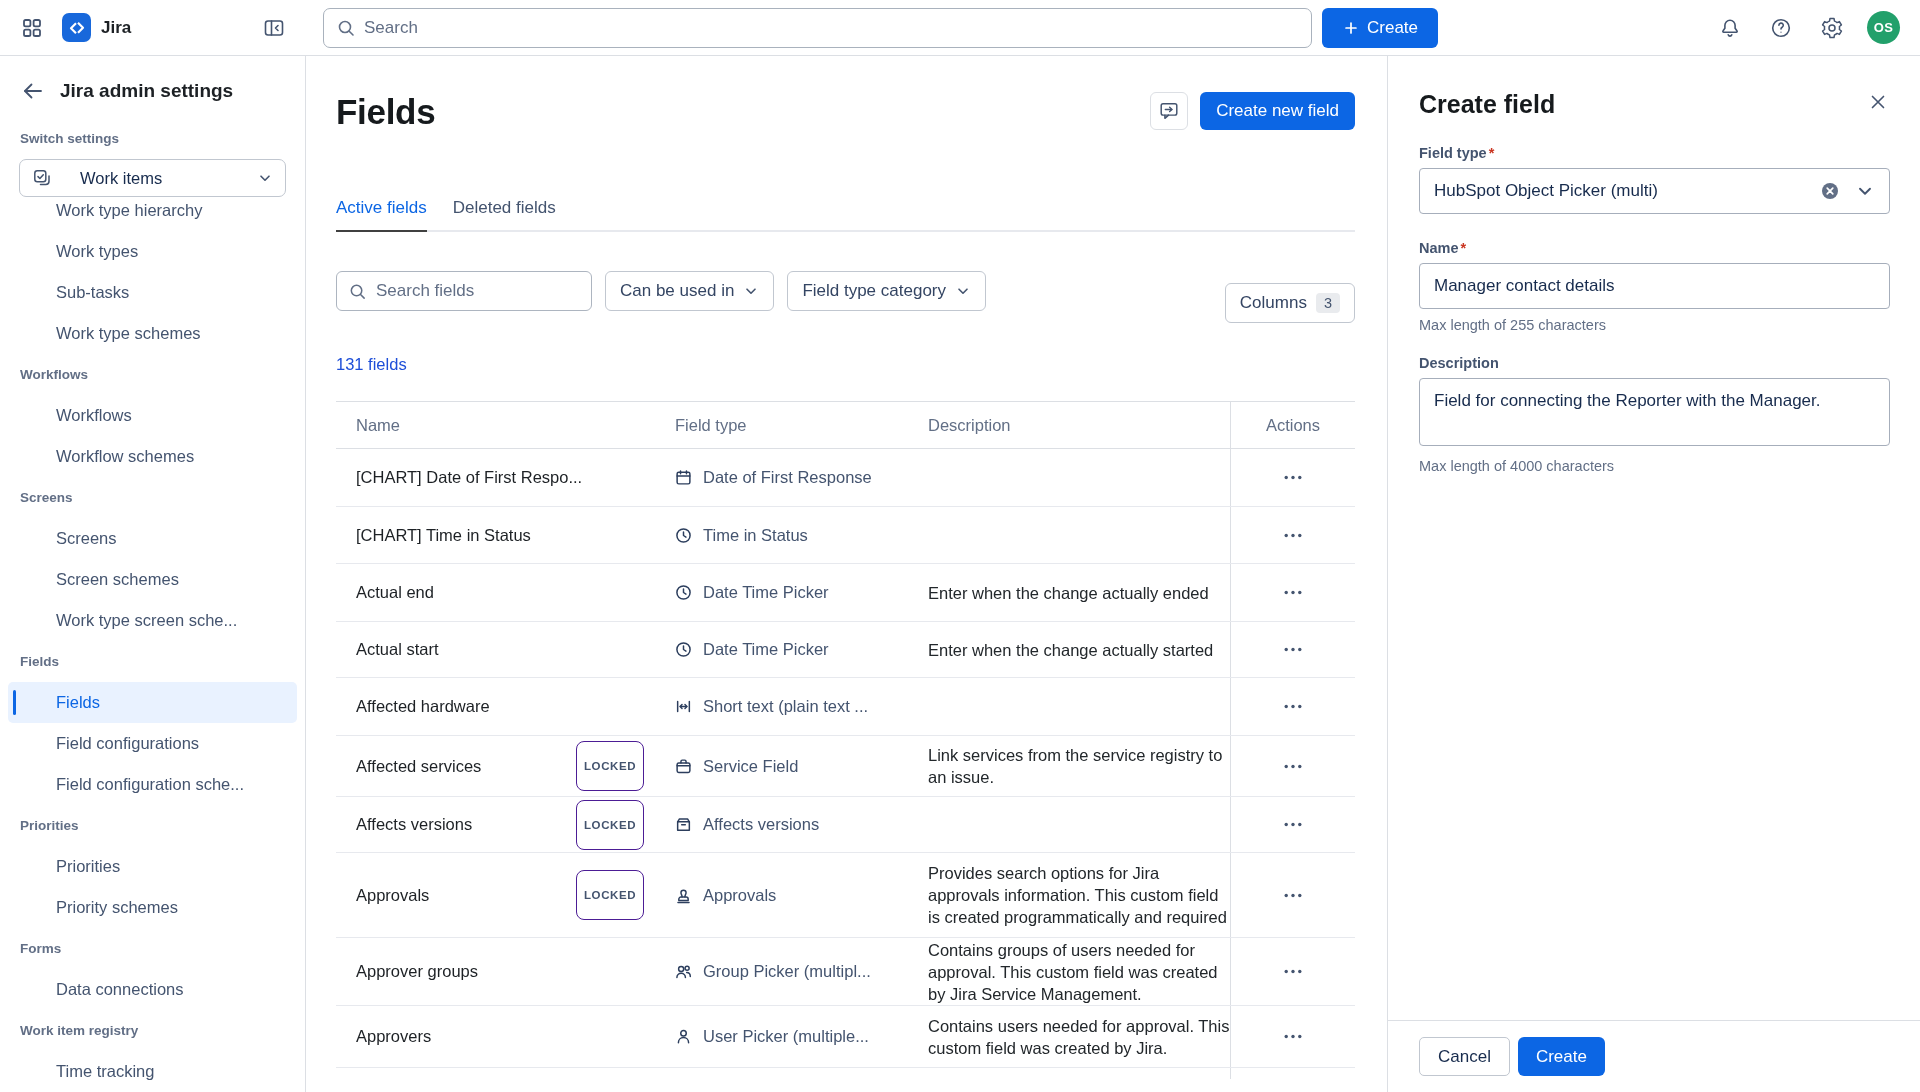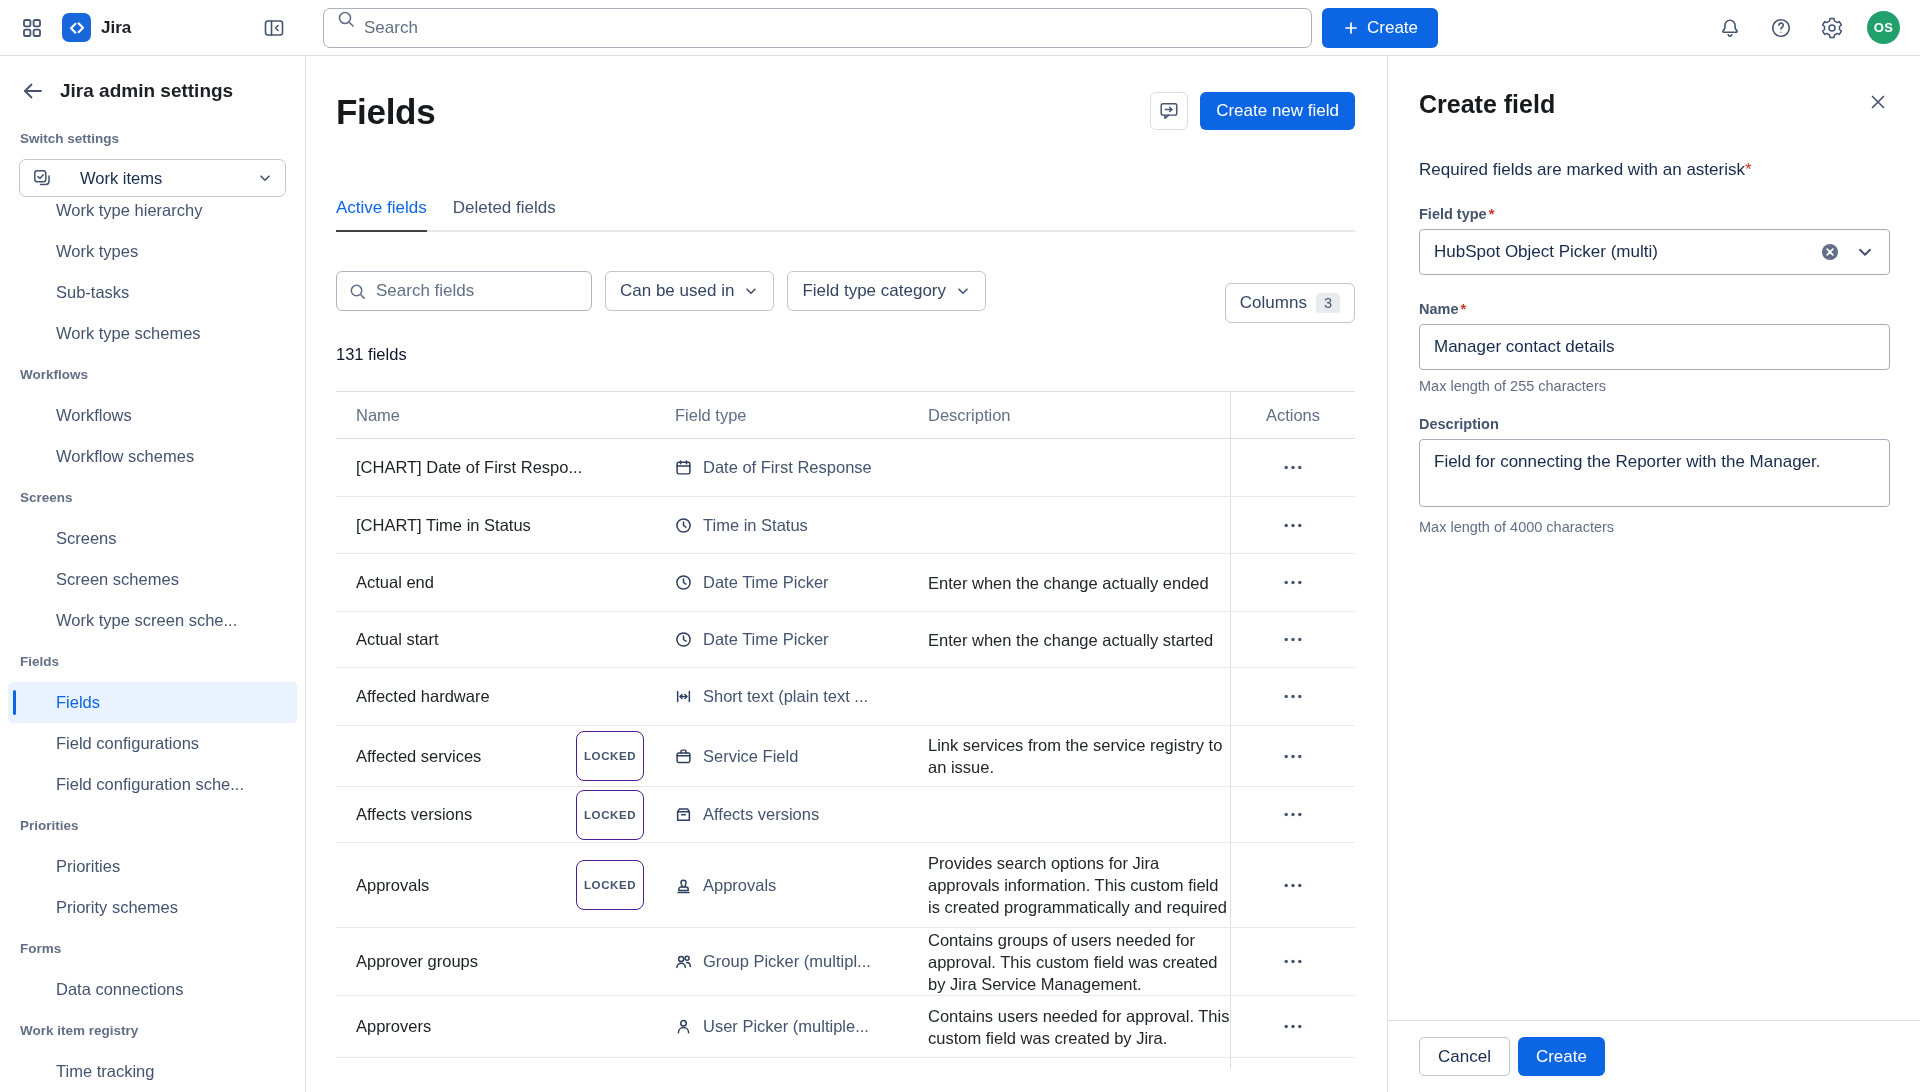--- a/index.html
+++ b/index.html
@@ -11,21 +11,21 @@
   .topbar { height:56px; display:flex; align-items:center; padding:0 20px 0 16px;
     border-bottom:1px solid #DCDFE4; position:relative; }
   .tb-left { display:flex; align-items:center; width:290px; position:relative; height:100%; }
   .icon-btn { background:none; border:none; color:#44546F; display:flex; align-items:center;
     justify-content:center; width:32px; height:32px; border-radius:4px; cursor:pointer; }
   .logo-tile { width:29px; height:29px; border-radius:7px; background:#1868DB; display:flex;
     align-items:center; justify-content:center; margin-left:14px; }
   .app-name { font-size:17px; font-weight:700; color:#1D2125; margin-left:10px; }
   .collapse-btn { position:absolute; left:242px; }
   .tb-search { width:989px; height:40px; border:1px solid #A9B2BD; border-radius:7px;
-    display:flex; padding:0 12px; margin-left:17px; color:#626F86; }
+    display:flex; align-items:center; padding:0 12px; margin-left:17px; color:#626F86; }
   .tb-search input { border:none; outline:none; font-size:17px; margin-left:8px; flex:1;
     font-family:inherit; color:#172B4D; background:transparent; }
   .tb-search input::placeholder { color:#626F86; }
   .btn-primary { background:#0C66E4; color:#fff; border:none; border-radius:6px;
     font-size:17px; font-weight:500; font-family:inherit; cursor:pointer;
     display:flex; align-items:center; justify-content:center; }
   .tb-create { height:40px; width:116px; margin-left:10px; gap:7px; }
   .tb-right { margin-left:auto; display:flex; align-items:center; gap:19px; }
   .avatar { width:33px; height:33px; border-radius:50%; background:#22A06B; color:#fff;
     font-size:13px; font-weight:700; display:flex; align-items:center; justify-content:center;
@@ -70,21 +70,21 @@
   .search-fields input { border:none; outline:none; font-size:17px; margin-left:9px; width:190px;
     font-family:inherit; color:#172B4D; background:transparent; }
   .search-fields input::placeholder { color:#626F86; }
   .drop-btn { height:40px; border:1px solid #C1C7D0; background:#fff; border-radius:6px;
     font-size:17px; color:#344563; font-family:inherit; display:flex; align-items:center;
     gap:9px; padding:0 14px; cursor:pointer; }
   .columns-btn { margin-left:auto;margin-top:24px; }
   .col-badge { background:#E9EBEE; border-radius:4px; font-size:14.5px; color:#44546F;
     padding:2px 8px; font-weight:500; }
 
-  .count { margin-top:22px; font-size:16.5px; color:#0f172a; }
+  .count { margin-top:32px; font-size:16.5px; color:#1d4ed8; }
 
   .table { margin-top:27px; border-top:1px solid #DCDFE4; }
   .trow { display:grid; grid-template-columns:336px 253px 305px 125px; border-bottom:1px solid #E7E9EE; }
   .trow.thead { height:47px; border-bottom:1px solid #DCDFE4; }
   .th { font-size:16.5px; color:#626F86; font-weight:500; display:flex; align-items:center; }
   .cell-name { padding-left:20px; display:flex; align-items:center; font-size:16.5px;
     color:#1D2125; position:relative; }
   .cell-type { padding-left:3px; display:flex; align-items:center; gap:11px; font-size:16.5px;
     color:#44546F; overflow:hidden; white-space:nowrap; }
   .cell-type .ticon { color:#2C3E5D; flex:0 0 auto; }
@@ -645,23 +645,20 @@
   <aside class="panel">
     <h2 class="panel-title">Create field</h2>
     <button class="icon-btn panel-close">
       <span>
         <svg width="22" height="22" viewBox="0 0 24 24" fill="none" stroke="#44546F" stroke-width="1.8" stroke-linecap="round">
           <path d="M6 6l12 12M18 6L6 18"></path>
         </svg>
       </span>
     </button>
 
-    <div class="req-note">
-      <span>Required fields are marked with an asterisk</span><span class="red">*</span>
-    </div>
 
     <div class="f-label">
       <span>Field type</span><span class="red">*</span>
     </div>
     <div class="select-box">
       <span class="val">HubSpot Object Picker (multi)</span>
       <span class="clear">
         <svg width="20" height="20" viewBox="0 0 20 20">
             <circle cx="10" cy="10" r="8" fill="#626F86"></circle>
             <path d="M7.2 7.2l5.6 5.6M12.8 7.2l-5.6 5.6" stroke="#fff" stroke-width="1.7" stroke-linecap="round"></path>

